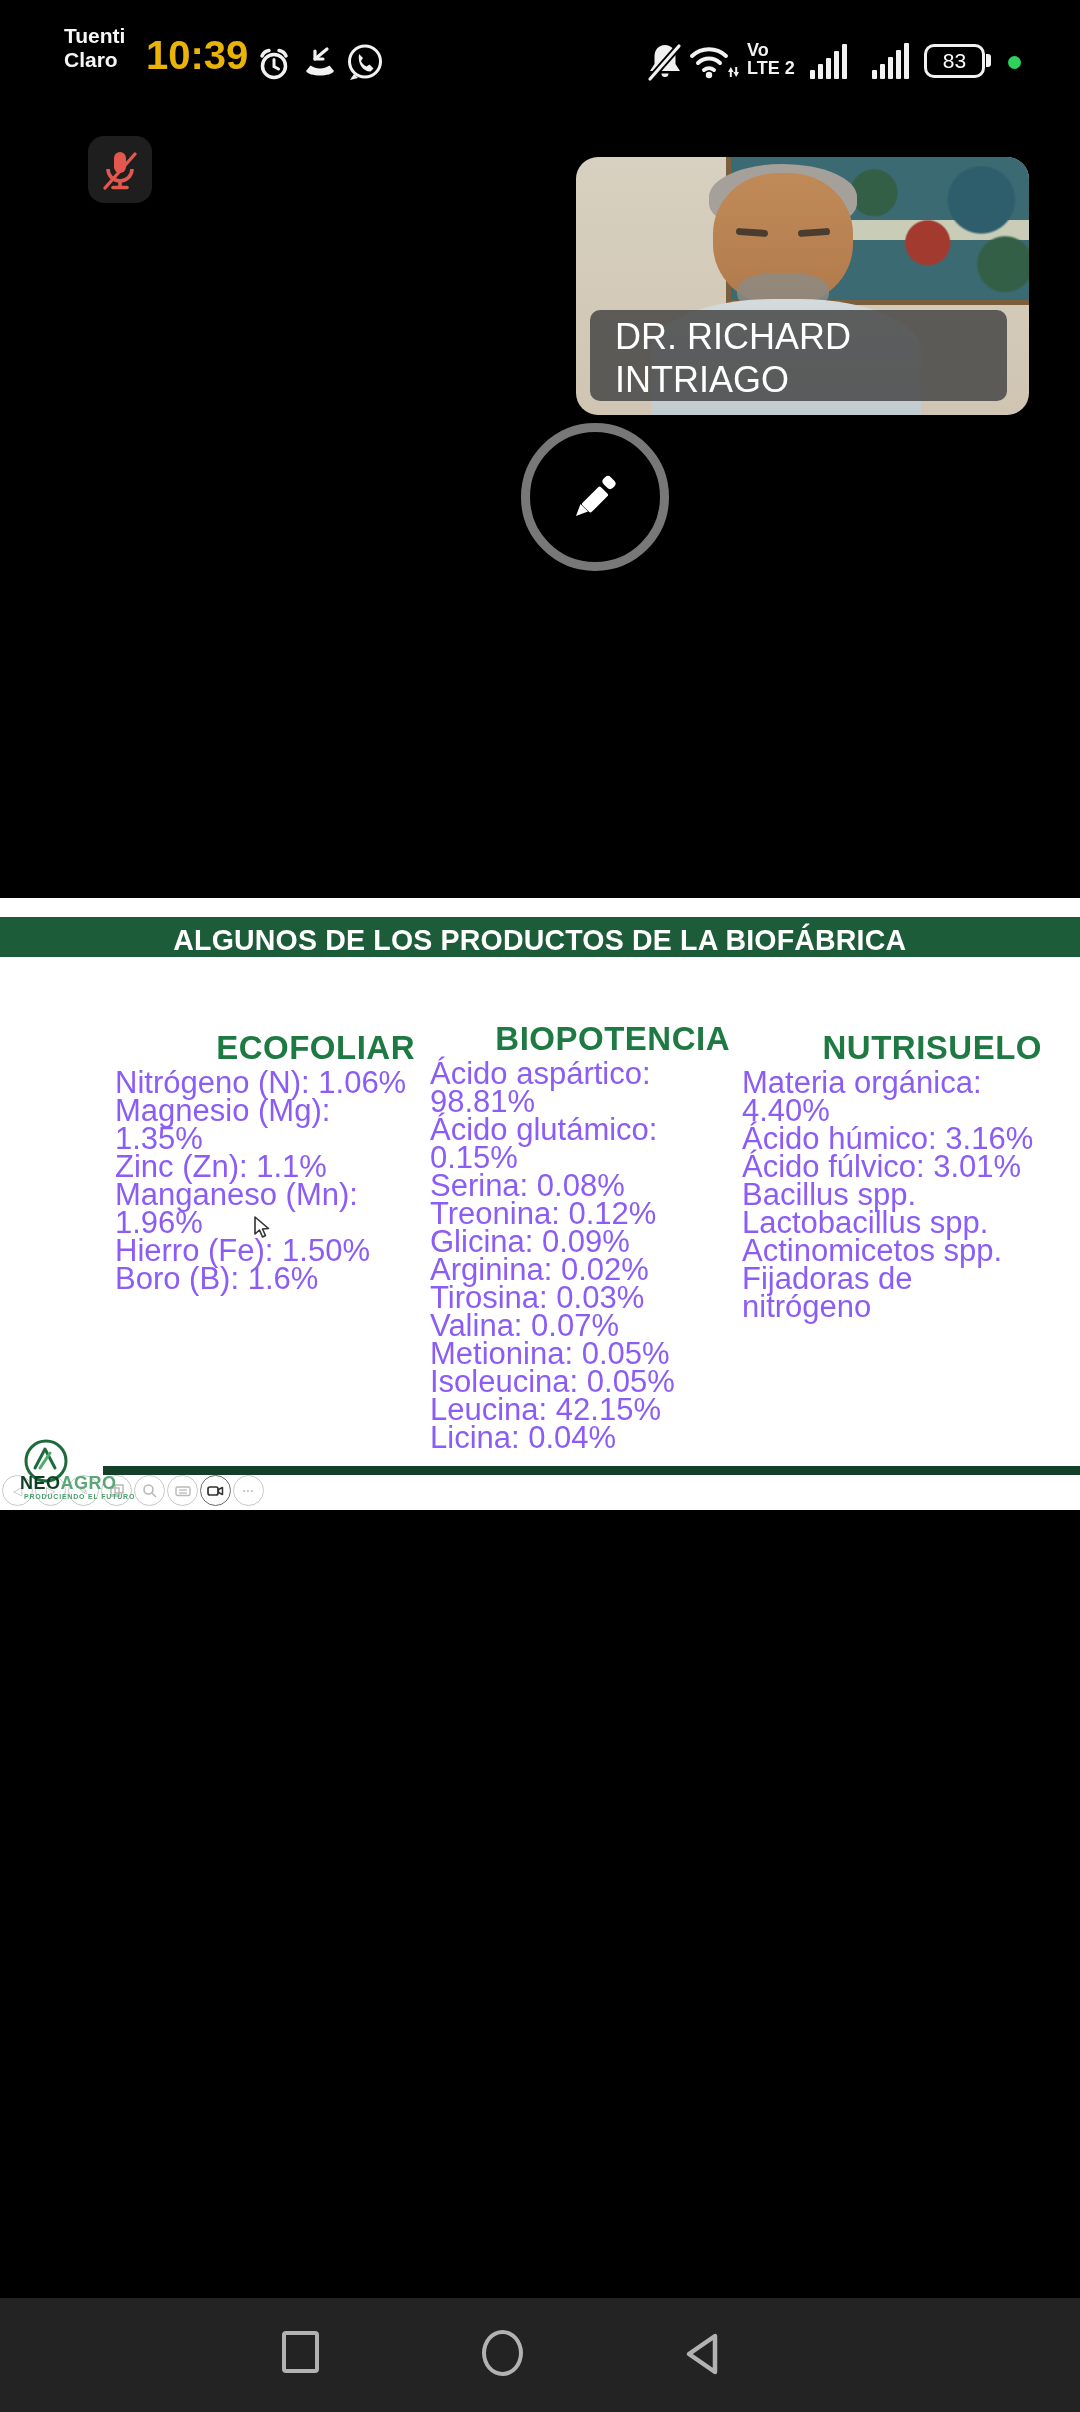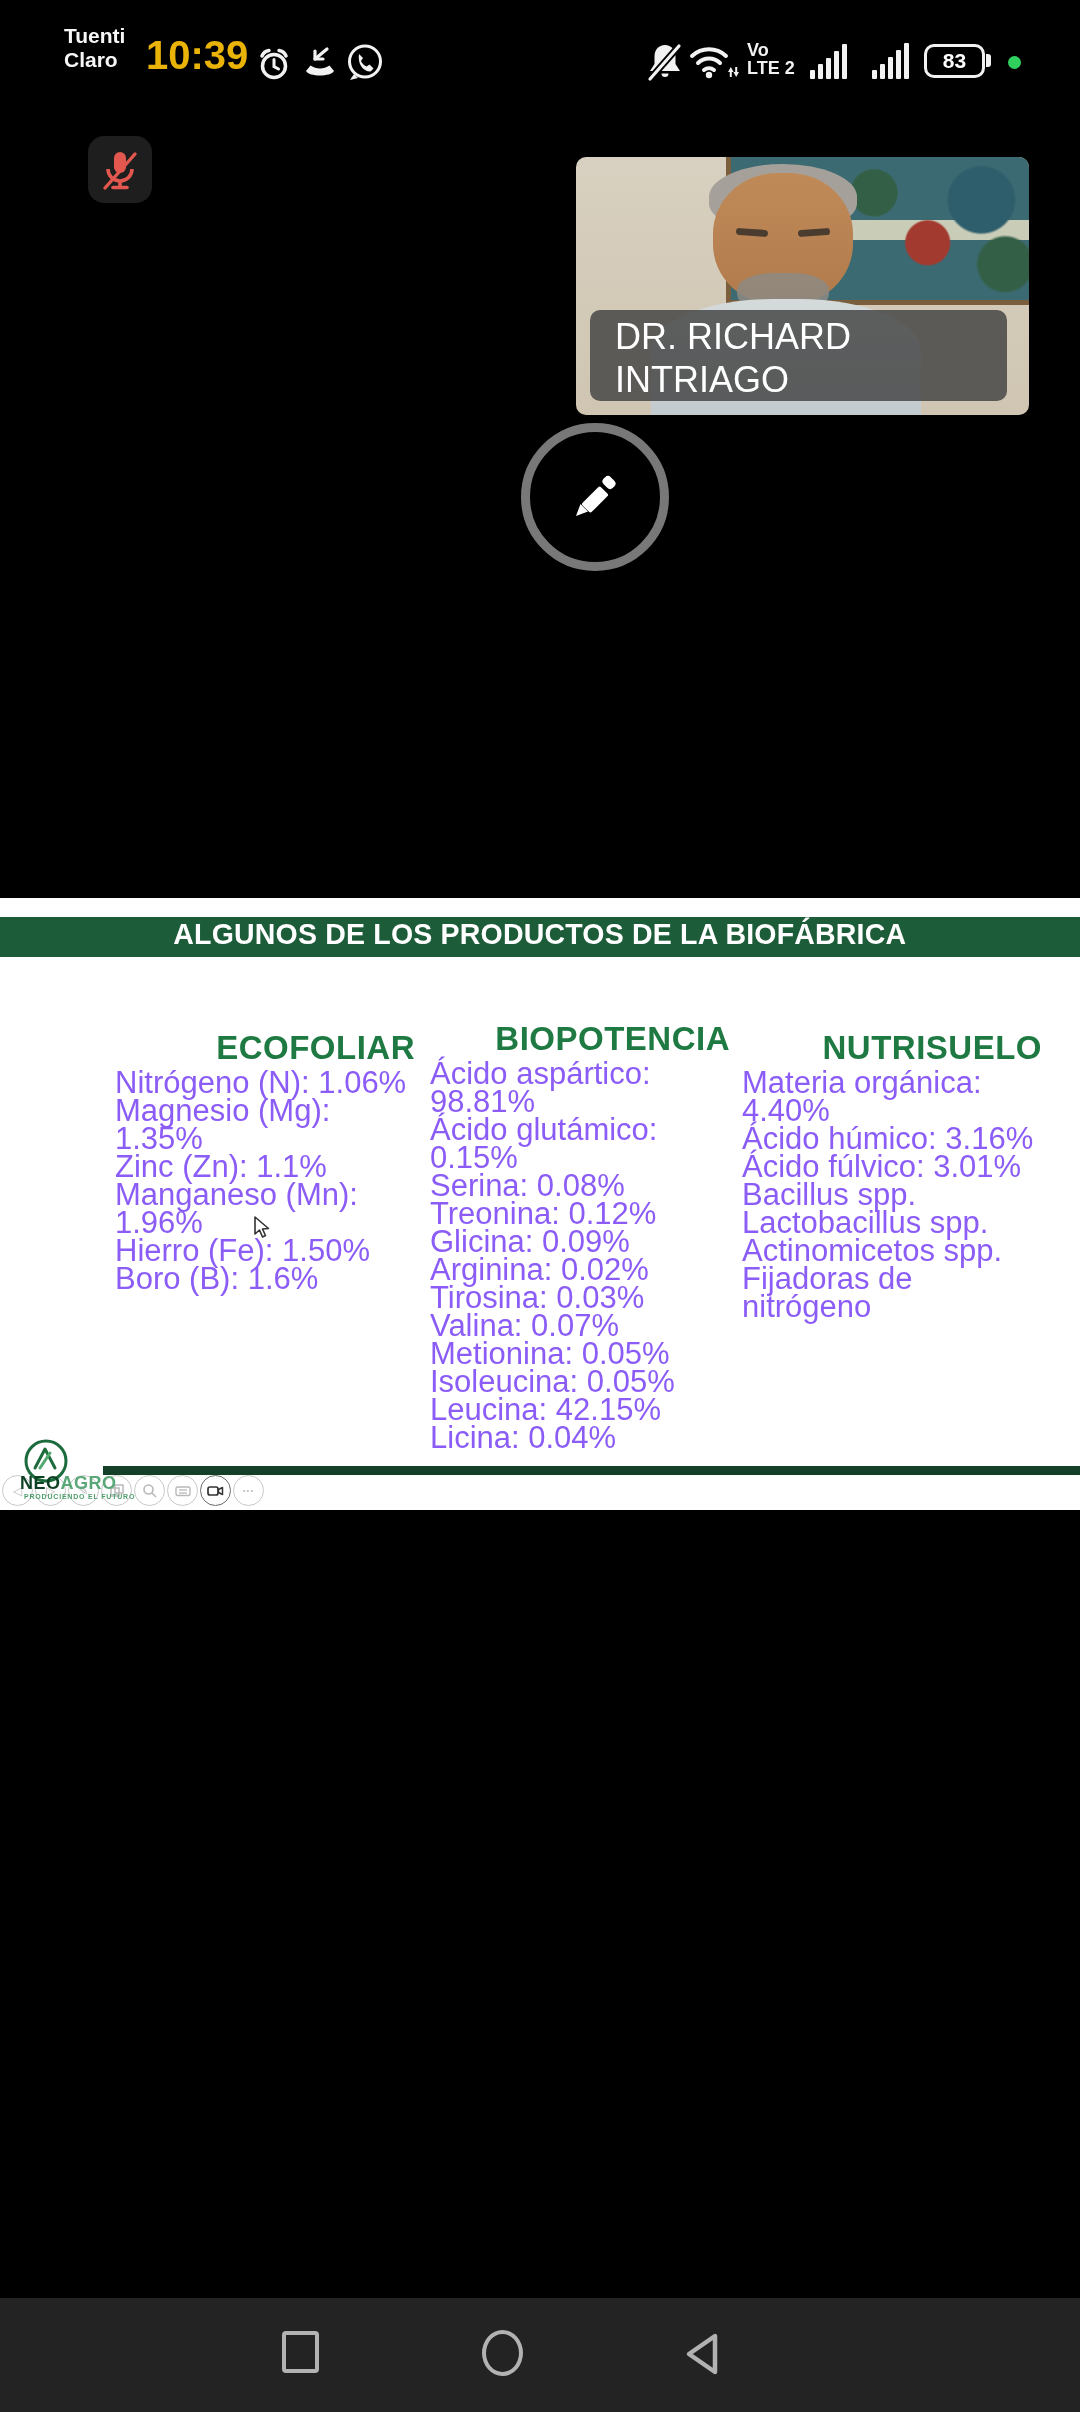--- a/index.html
+++ b/index.html
@@ -14,28 +14,28 @@
 
   
   .carrier { left:64px; top:24px; color:#f7f7f7; font-size:21px; font-weight:700; line-height:24px; }
   .time    { left:146px; top:33px; color:#eab308; font-size:40px; font-weight:600; }
   .sb-icon { color:#f2f2f2; }
   .volte   { left:747px; top:41px; color:#f2f2f2; font-size:18px; font-weight:700; line-height:18px; }
   .bars { display:flex; align-items:flex-end; gap:3px; }
   .bars span { width:5px; background:#f2f2f2; border-radius:1px; display:block; }
   .battery { left:924px; top:44px; width:61px; height:34px; border:3px solid #f2f2f2; border-radius:10px;
              display:flex; align-items:center; justify-content:center; }
-  .battery-text { color:#fff; font-size:21px; font-weight:700; }
+  .battery-text { color:#fff; font-size:21px; font-weight:400; }
   .battery-nub { left:986px; top:54px; width:5px; height:13px; background:#f2f2f2; border-radius:0 3px 3px 0; }
   .green-dot { left:1008px; top:56px; width:13px; height:13px; border-radius:50%; background:#2fd05e; }
 
   
   .mic-btn { left:88px; top:136px; width:64px; height:67px; border-radius:16px; background:#1e1e1e;
              display:flex; align-items:center; justify-content:center; }
-  .video-tile { left:576px; top:157px; width:453px; height:258px; border-radius:10px; overflow:hidden;
+  .video-tile { left:576px; top:157px; width:453px; height:258px; border-radius:22px; overflow:hidden;
                 background:linear-gradient(180deg,#d8d0c0,#cfc5b2); }
   .artwork { position:absolute; left:150px; top:0; width:303px; height:148px;
              background-color:#3c6a72;
              background-image:
                radial-gradient(circle at 12% 30%, #a33a30 0 11%, transparent 12%),
                radial-gradient(circle at 30% 65%, #7b4a66 0 9%, transparent 10%),
                radial-gradient(circle at 48% 25%, #335f46 0 12%, transparent 13%),
                radial-gradient(circle at 66% 60%, #a33a30 0 10%, transparent 11%),
                radial-gradient(circle at 84% 30%, #2e5d6b 0 12%, transparent 13%),
                radial-gradient(circle at 92% 75%, #335f46 0 9%, transparent 10%),
@@ -53,21 +53,21 @@
   .shirt { position:absolute; left:75px; top:142px; width:270px; height:116px;
            background:linear-gradient(180deg,#d5dadb,#c2cbcf); border-radius:45% 45% 0 0; }
   .name-label { position:absolute; left:14px; top:153px; width:417px; height:91px; border-radius:10px;
                 background:rgba(66,66,66,.82); padding:5px 0 0 25px; color:#fff; font-size:36px; line-height:43px; }
   .pencil-btn { left:521px; top:423px; width:148px; height:148px; border-radius:50%;
                 border:9px solid #787878; display:flex; align-items:center; justify-content:center; }
 
   
   .slide { left:0; top:898px; width:1080px; height:612px; background:#fff; }
   .banner { position:absolute; left:0; top:19px; width:1080px; height:40px; background:#1d5c38;
-            display:flex; align-items:flex-start; justify-content:center; }
+            display:flex; align-items:flex-end; justify-content:center; }
   .banner-text { color:#fff; font-size:30px; font-weight:700; letter-spacing:.2px; transform:scaleX(.95); white-space:nowrap; }
   .col { position:absolute; width:300px; }
   .col h2 { color:#1e7a42; font-size:33px; font-weight:800; letter-spacing:.5px; margin-bottom:2px; line-height:38px;text-align:right; }
   .col .list-line { color:#8b5cf6; font-size:31px; line-height:28px; }
   .col1 { left:115px; top:131px; }
   .col2 { left:430px; top:122px; }
   .col3 { left:742px; top:131px; }
 
   .green-line { left:103px; top:1466px; width:977px; height:9px; background:#143f28; }
 

